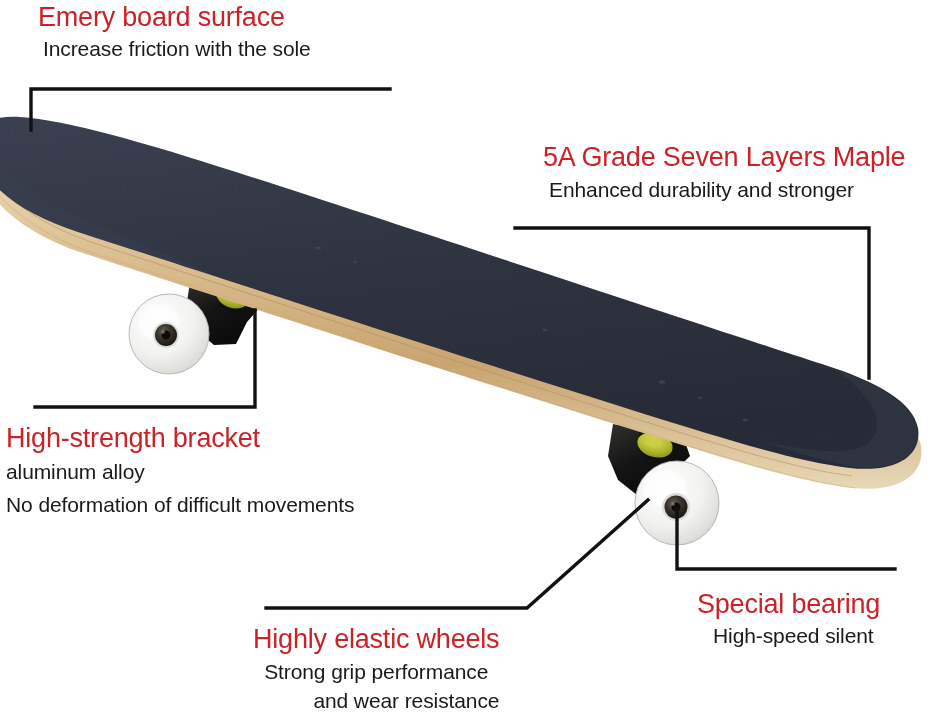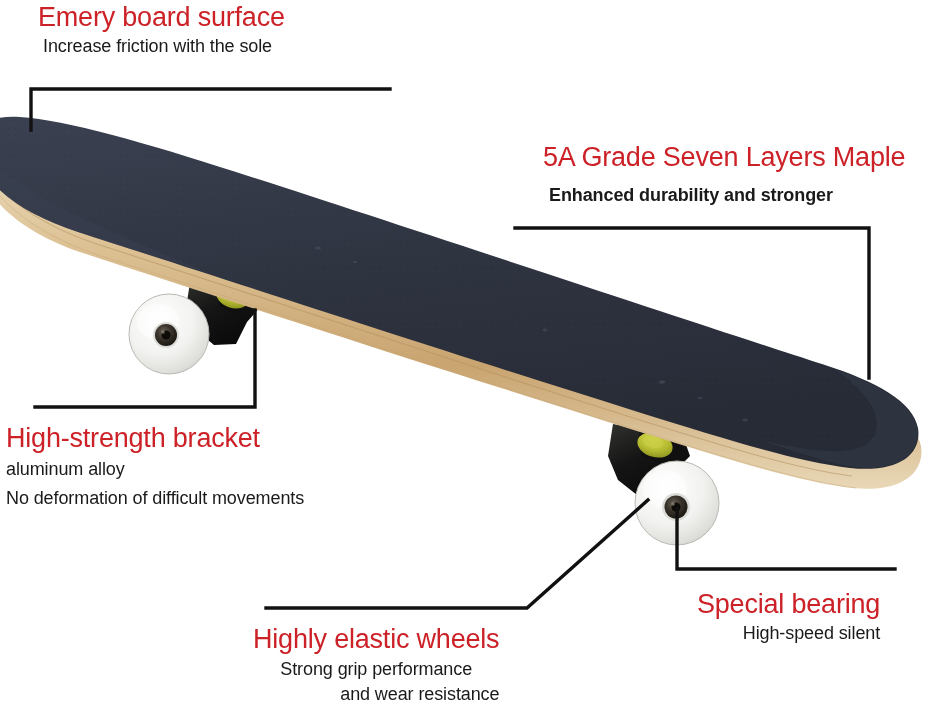--- a/index.html
+++ b/index.html
@@ -45,43 +45,43 @@
   .callout .title {
     color: #cc2127;
     font-size: 27px;
     font-weight: 400;
     line-height: 1.12;
     white-space: nowrap;
     letter-spacing: -0.2px;
   }
   .callout .sub {
     color: #1a1a1a;
-    font-size: 18px;
+    font-size: 21px;
     font-weight: 400;
     line-height: 1.3;
     white-space: nowrap;
     letter-spacing: -0.1px;
   }
 
   #callout-emery        { left: 38px;  top: 2px; }
   #callout-emery .sub   { margin-left: 5px; margin-top: 3px; }
 
   #callout-maple        { left: 543px; top: 142px; }
-  #callout-maple .sub   { margin-left: 6px; margin-top: 12px; font-weight: bold; }
+  #callout-maple .sub   { margin-left: 6px; margin-top: 4px; }
 
   #callout-bracket      { left: 6px;   top: 423px; }
   #callout-bracket .sub { margin-top: 5px; }
   #callout-bracket .sub2{ margin-top: 5px; }
 
   #callout-wheels       { left: 253px; top: 624px; text-align: center; }
   #callout-wheels .title{ text-align: left; }
   #callout-wheels .sub  { margin-top: 4px; text-align: center; }
   #callout-wheels .sub2 { margin-top: 1px; text-align: right; }
 
-  #callout-bearing      { left: 697px; top: 589px; text-align: right; }
+  #callout-bearing      { left: 697px; top: 589px; }
   #callout-bearing .sub { margin-left: 16px; margin-top: 3px; }
 </style>
 </head>
 <body>
 
 <div id="stage">
 
   <svg id="board-art" viewBox="0 0 931 724">
     <defs>
       <linearGradient id="gripGrad" x1="0" y1="0" x2="0.35" y2="1">

